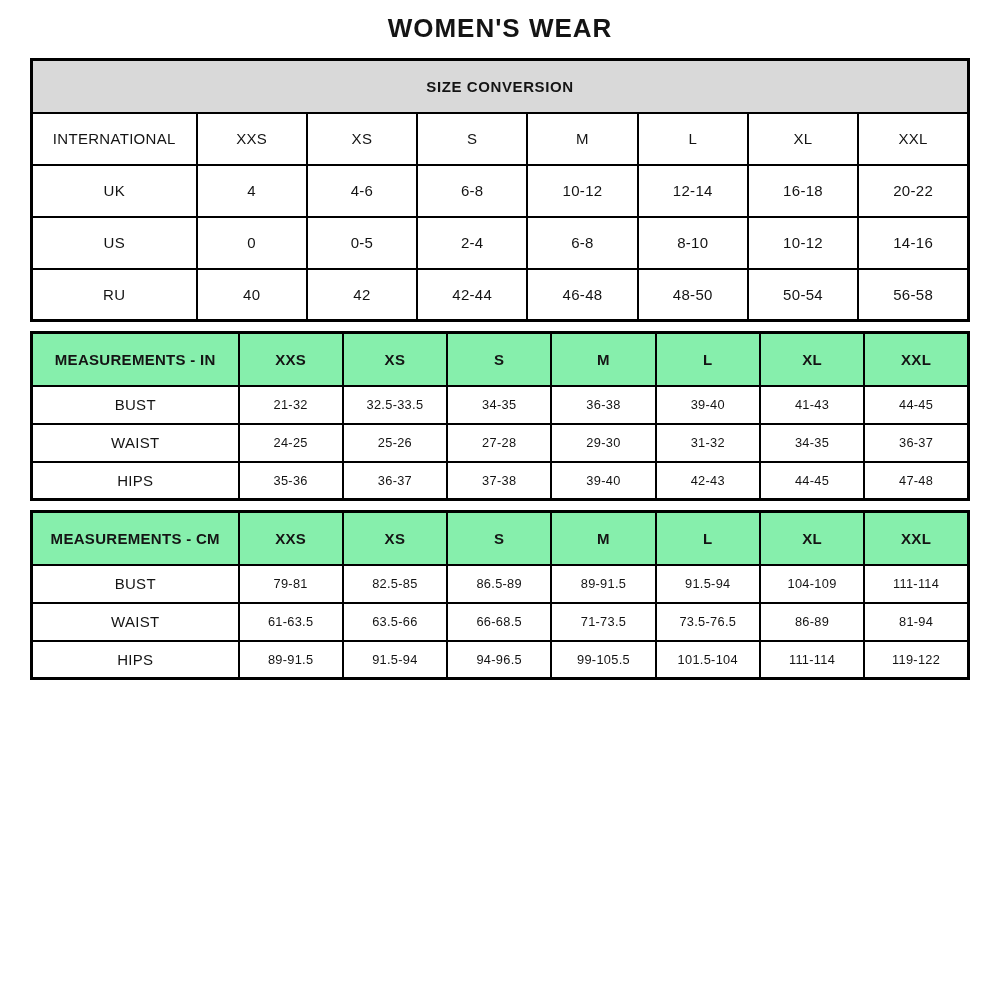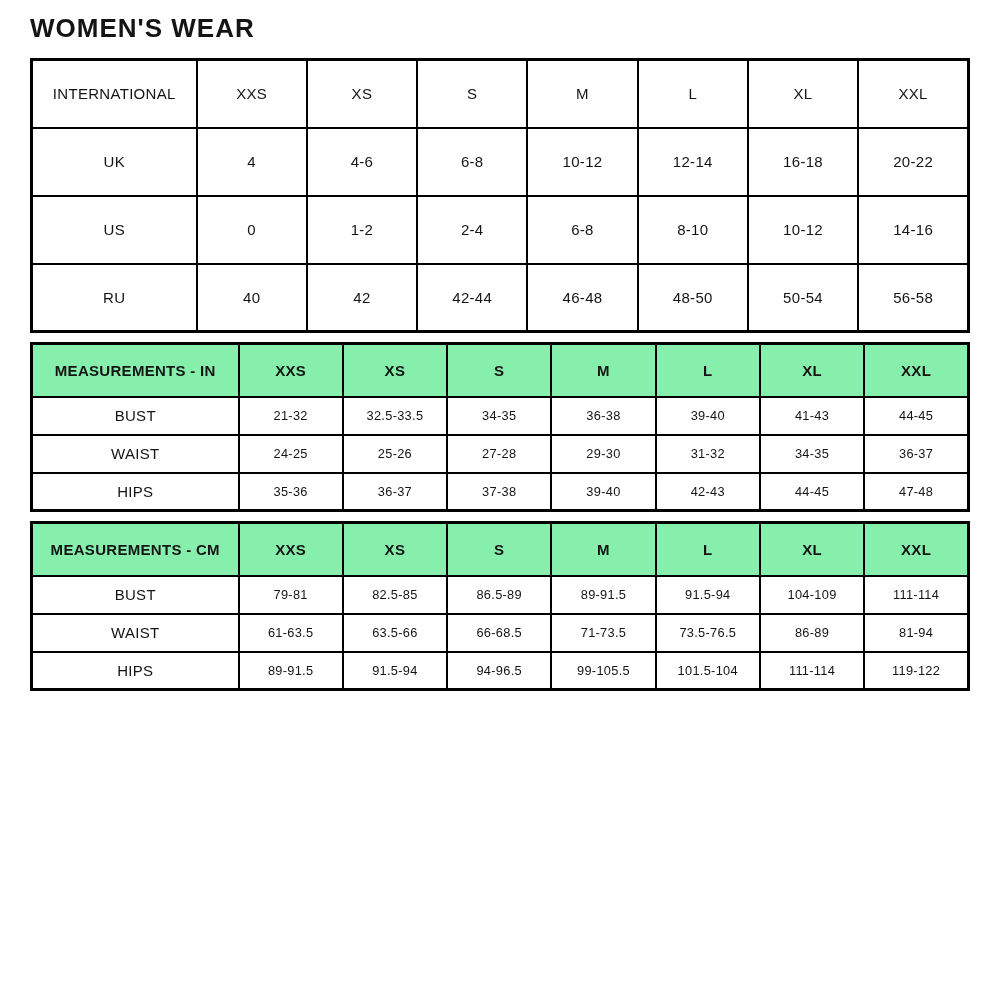--- a/index.html
+++ b/index.html
@@ -11,21 +11,21 @@
     height: 1000px;
     font-family: "Liberation Sans", sans-serif;
     color: #141414;
   }
   .page {
     width: 1000px;
     padding: 12px 30px 0 30px;
   }
   .title {
     margin: 0 0 13px 0;
-    text-align: left;
+    text-align: center;
     font-size: 26px;
     font-weight: 700;
     letter-spacing: 1px;
     line-height: 33px;
   }
   table.tbl {
     width: 940px;
     border-collapse: collapse;
     table-layout: fixed;
     border: 3px solid #000;
@@ -43,21 +43,21 @@
   
   .size-tbl .tbl-title-cell {
     background: #d9d9d9;
     height: 53px;
     font-size: 15px;
     font-weight: 700;
     letter-spacing: 0.6px;
   }
   .size-tbl th.col-hdr,
   .size-tbl td {
-    height: 68px;
+    height: 52px;
     font-size: 15px;
     font-weight: 400;
   }
   .size-tbl col.label-col { width: 165px; }
   
   .meas-tbl th {
     background: #86efac;
     height: 53px;
     font-size: 15px;
     font-weight: 700;
@@ -84,20 +84,23 @@
         <col>
         <col>
         <col>
         <col>
         <col>
         <col>
         <col>
     </colgroup>
     <thead>
       <tr>
+        <th colspan="8" class="tbl-title-cell">SIZE CONVERSION</th>
+      </tr>
+      <tr>
         <th class="col-hdr">INTERNATIONAL</th>
         <th class="col-hdr">XXS</th>
         <th class="col-hdr">XS</th>
         <th class="col-hdr">S</th>
         <th class="col-hdr">M</th>
         <th class="col-hdr">L</th>
         <th class="col-hdr">XL</th>
         <th class="col-hdr">XXL</th>
       </tr>
     </thead>
@@ -108,21 +111,21 @@
         <td>4-6</td>
         <td>6-8</td>
         <td>10-12</td>
         <td>12-14</td>
         <td>16-18</td>
         <td>20-22</td>
       </tr>
       <tr>
         <td class="row-label">US</td>
         <td>0</td>
-        <td>1-2</td>
+        <td>0-5</td>
         <td>2-4</td>
         <td>6-8</td>
         <td>8-10</td>
         <td>10-12</td>
         <td>14-16</td>
       </tr>
       <tr>
         <td class="row-label">RU</td>
         <td>40</td>
         <td>42</td>

